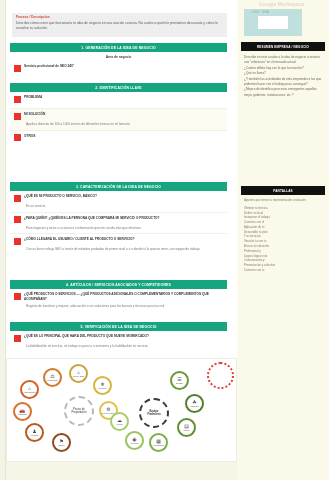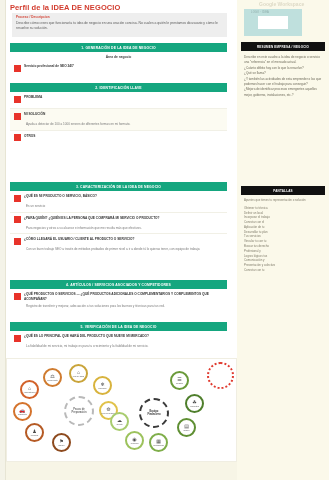--- a/index.html
+++ b/index.html
@@ -128,21 +128,20 @@
   }
 </style>
 </head>
 <body>
 
 <div id="page">
 
   <div id="main">
     <div id="gutter"></div>
 
-    <div class="title">Perfil de la IDEA DE NEGOCIO</div>
 
     <div class="desc-box">
       <div class="desc-label">Proceso / Descripcion</div>
       <div class="desc-text">Describe cómo crees que funcionaría tu idea de negocio en una oración concisa. No cuales a quién le prestamos dicusuario y cómo le resuelve su solución.</div>
     </div>
 
     <div class="section" style="top:43px;">
       <div class="sec-head">1. GENERACIÓN DE LA IDEA DE NEGOCIO</div>
       <div class="sec-body">
         <div class="sub-title">Área de negocio</div>

